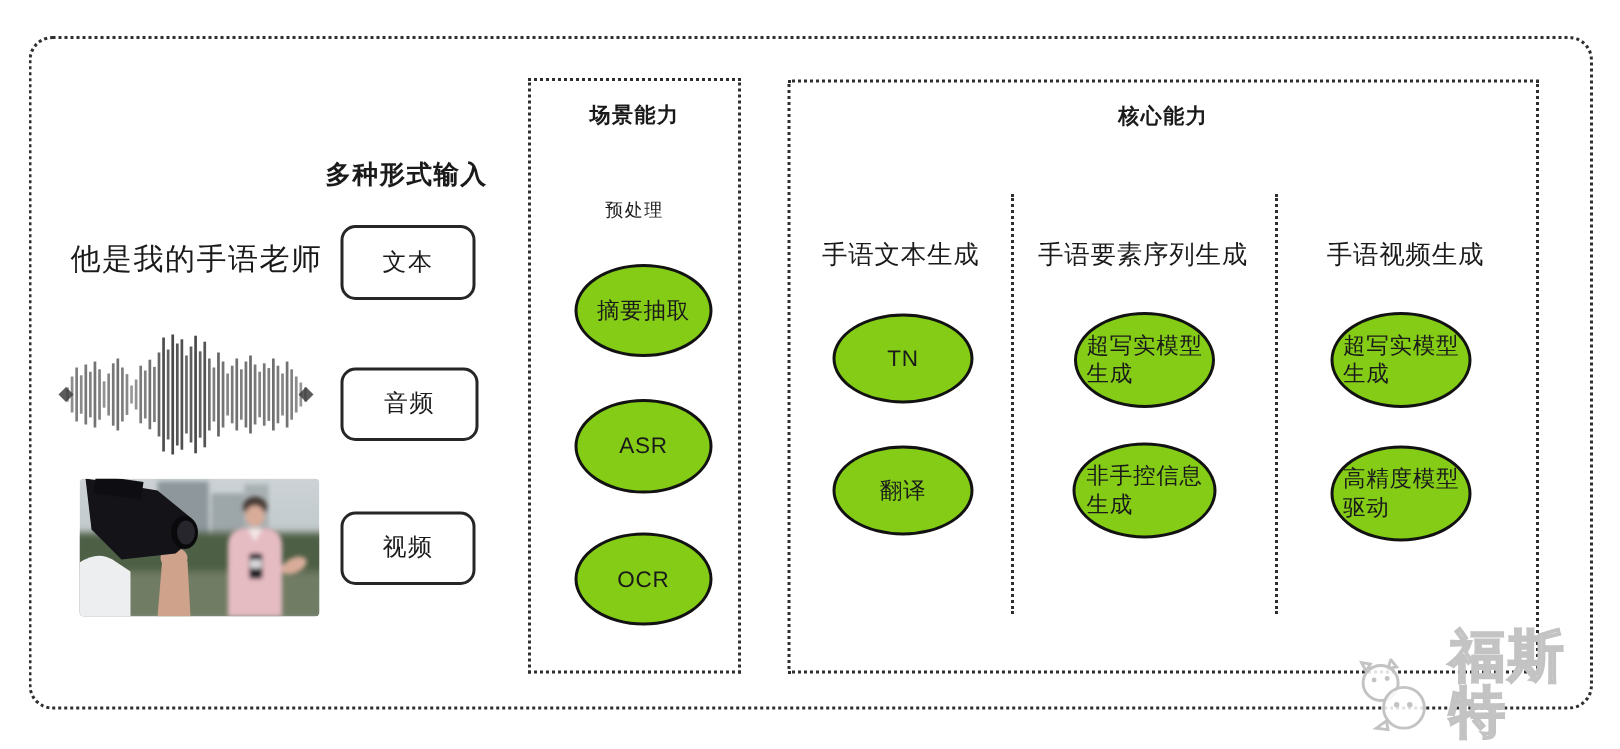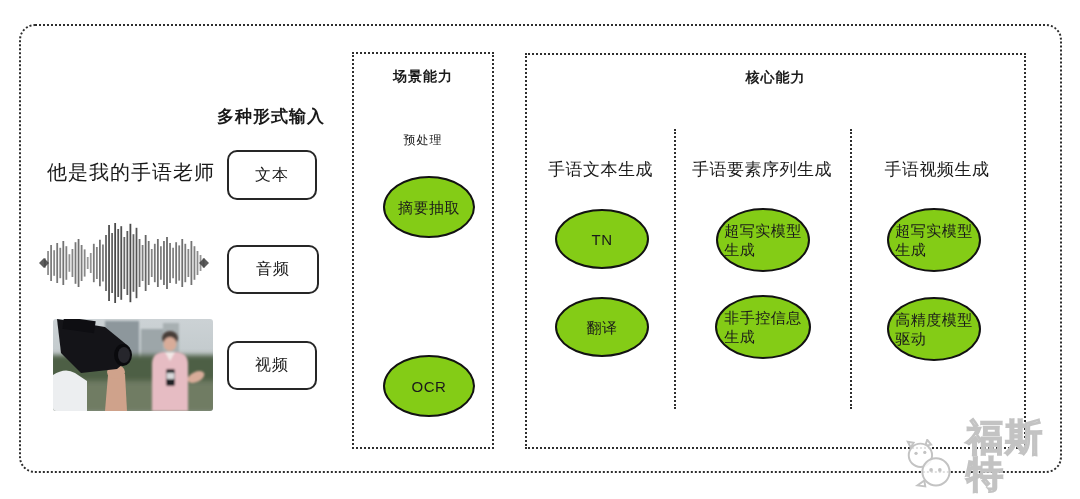--- a/index.html
+++ b/index.html
@@ -177,20 +177,21 @@
   </div>
 
   <div class="input-box" style="left:227px;top:136px;width:86px;height:46px;margin-top:14px;">文本</div>
   <div class="input-box" style="left:227px;top:245px;width:88px;height:45px;">音频</div>
   <div class="input-box" style="left:227px;top:341px;width:86px;height:45px;">视频</div>
 
   <div class="dashed-box" style="left:352px;top:52px;width:138px;height:393px;">
     <div class="box-title">场景能力</div>
     <div class="sub-label" style="left:0;top:78px;width:100%;">预处理</div>
     <div class="node" style="left:29px;top:122px;width:88px;height:58px;">摘要抽取</div>
+    <div class="node" style="left:29px;top:212px;width:88px;height:59px;">ASR</div>
     <div class="node" style="left:29px;top:301px;width:88px;height:58px;">OCR</div>
   </div>
 
   <div class="dashed-box" style="left:525px;top:53px;width:497px;height:392px;">
     <div class="box-title">核心能力</div>
 
     <div class="divider" style="left:147px;top:74px;height:280px;"></div>
     <div class="divider" style="left:323px;top:74px;height:280px;"></div>
 
     <div class="col-header" style="left:0;width:147px;">手语文本生成</div>

